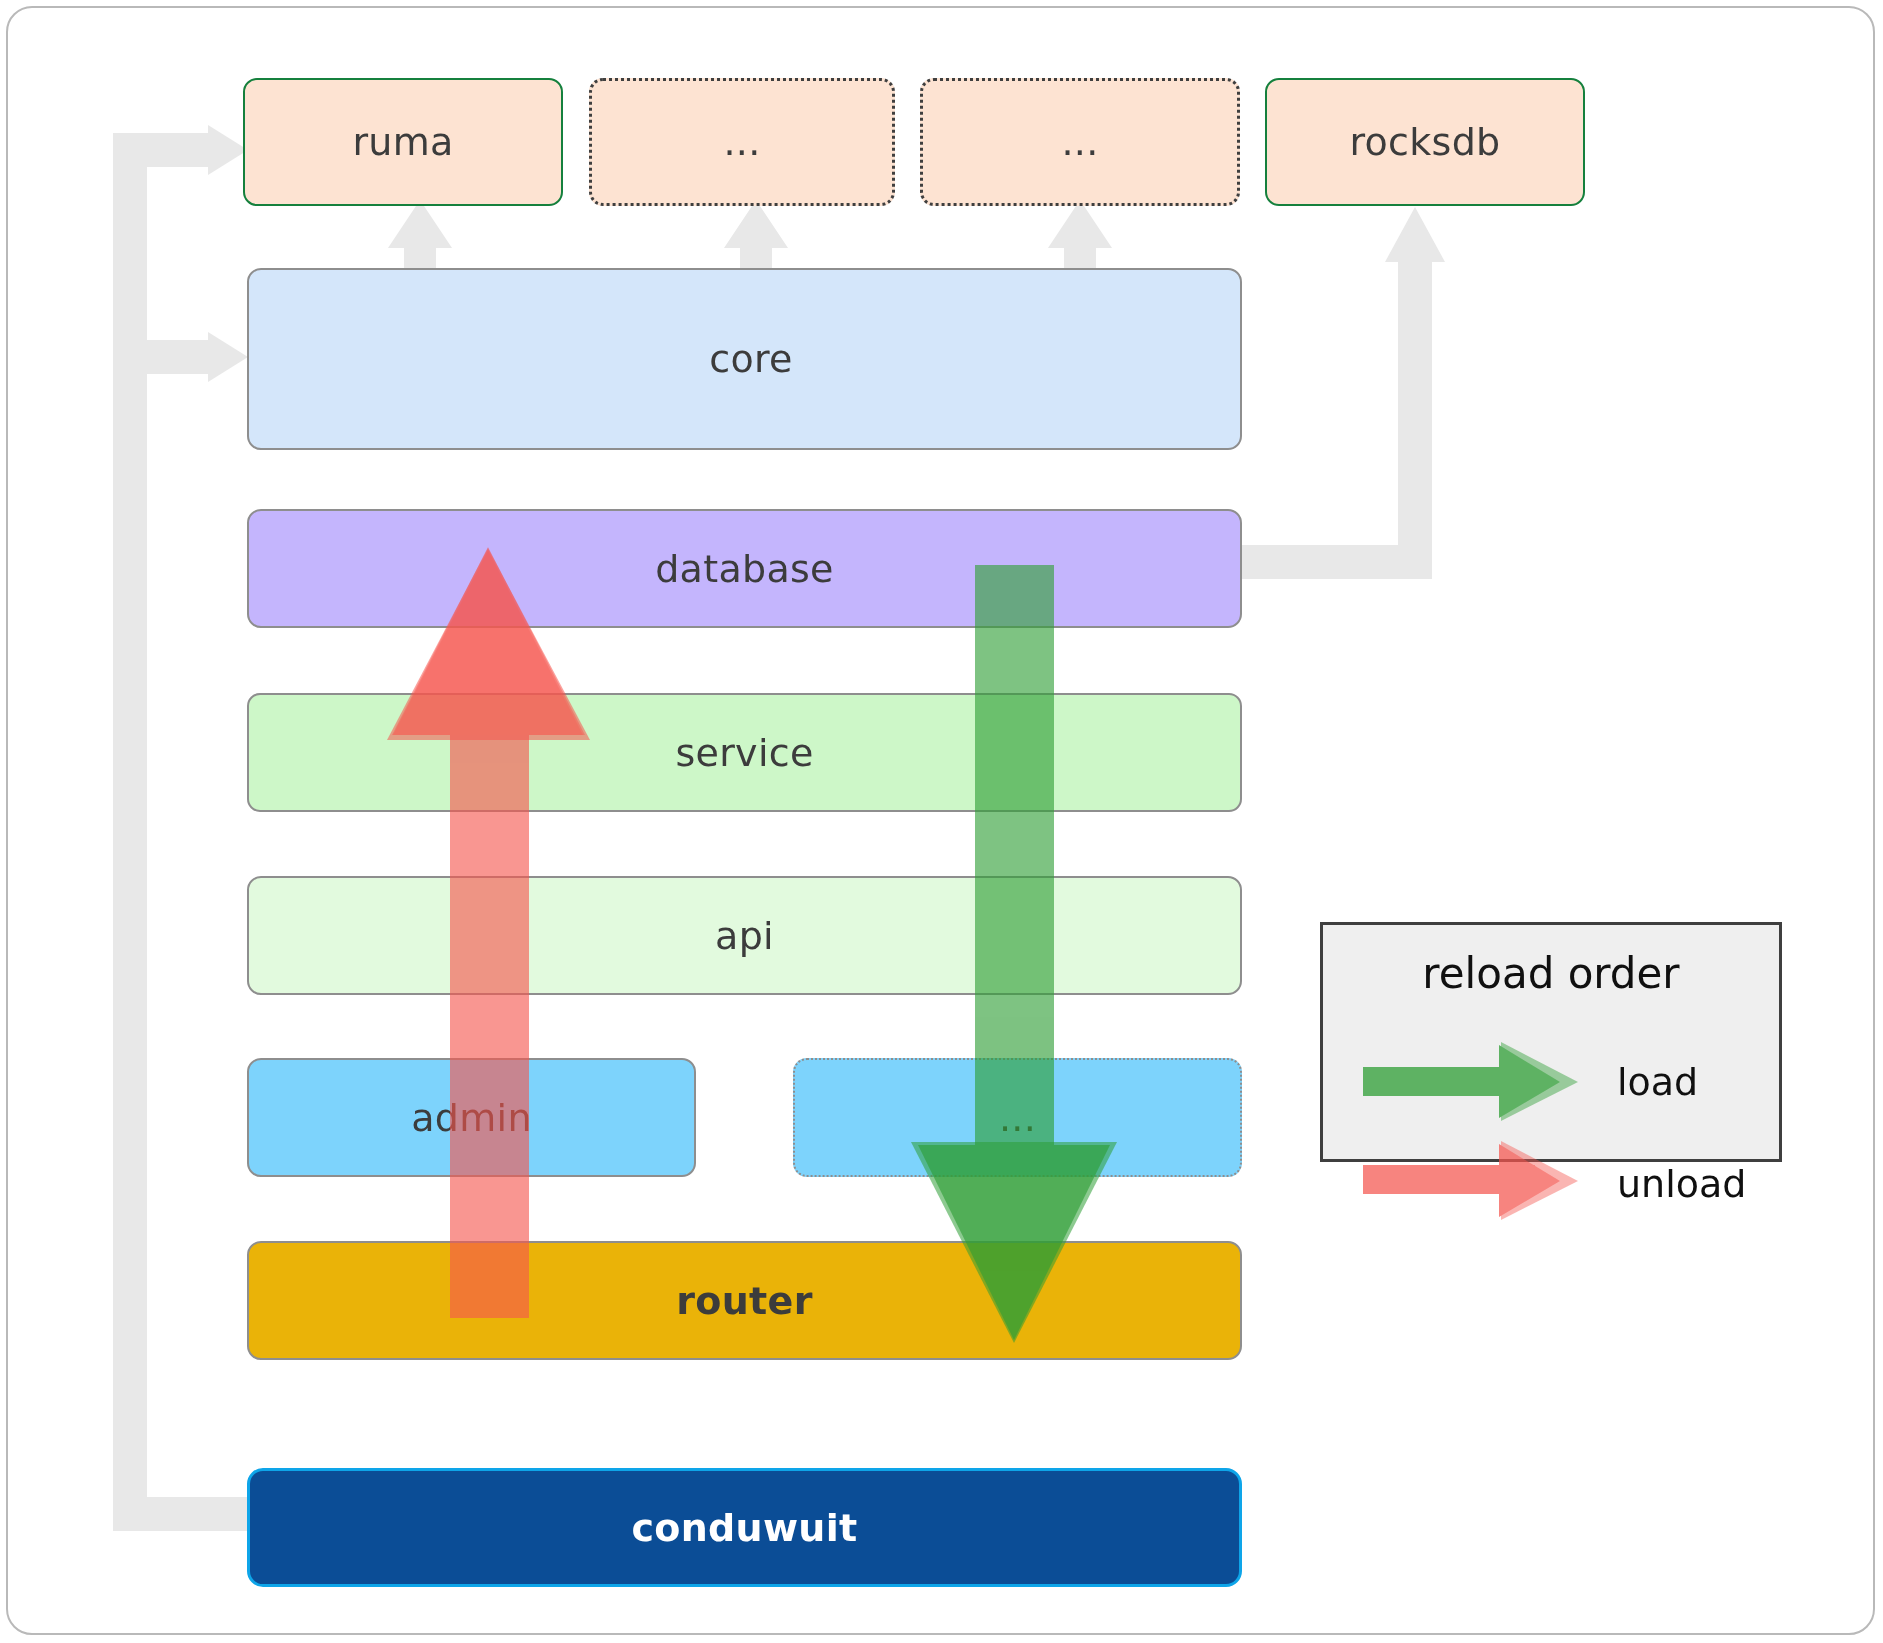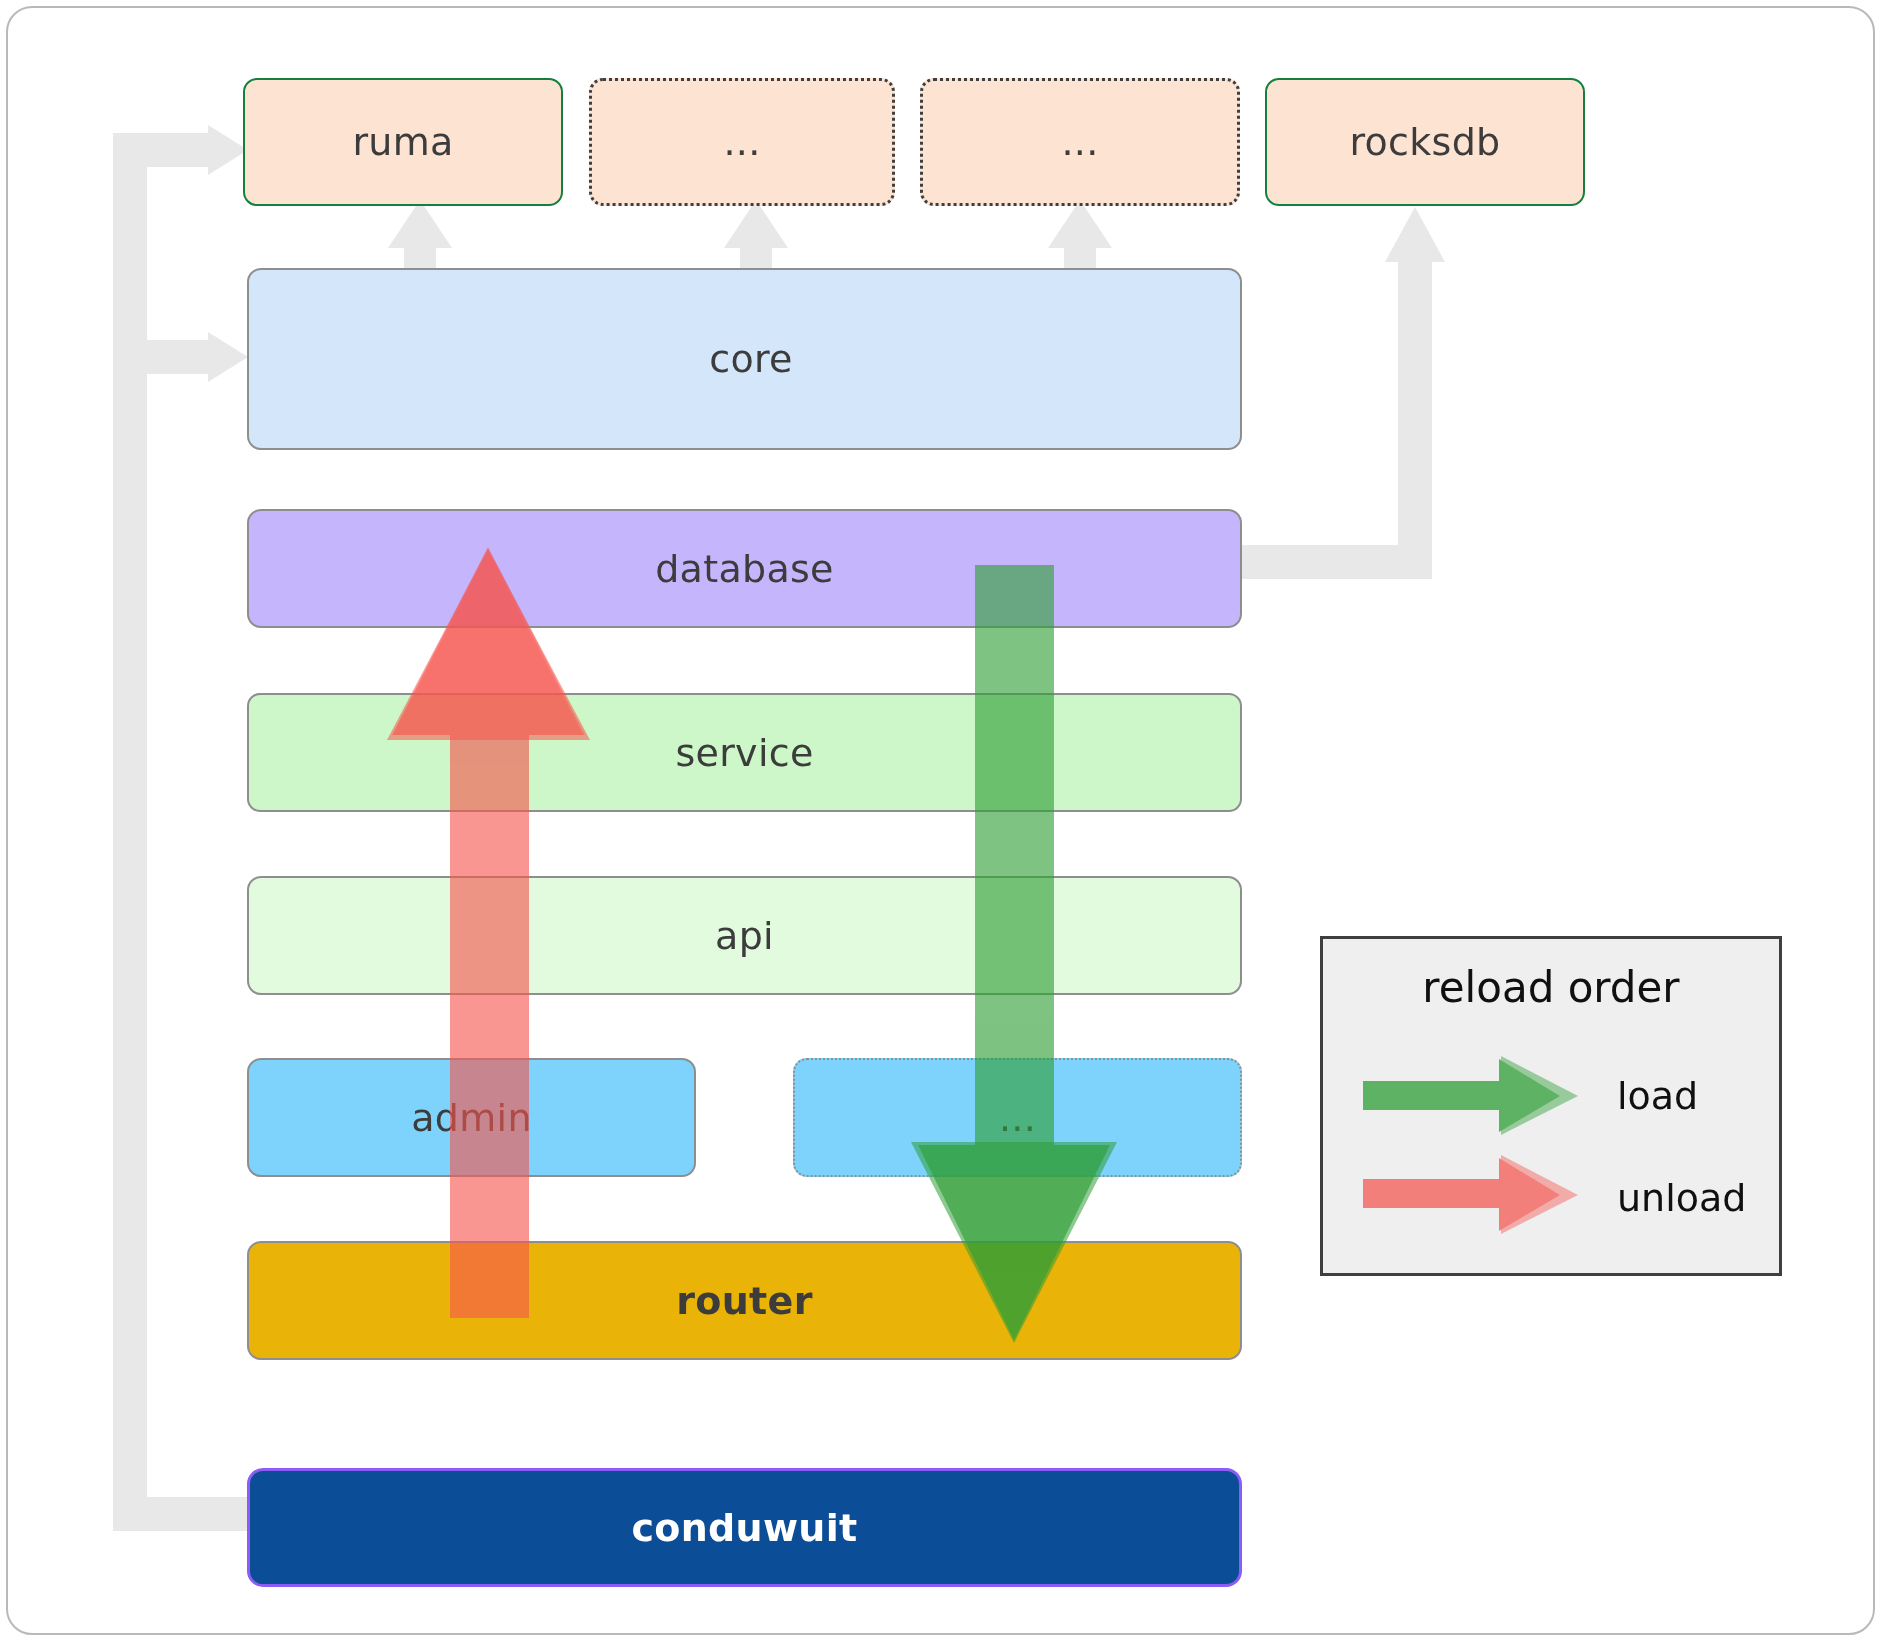--- a/index.html
+++ b/index.html
@@ -30,30 +30,30 @@
   .node.solid-gray{border:2px solid #8e8e8e;}
   .node.dotted-gray{border:2px dotted #8e8e8e;}
 
   .peach{background:#fde3d2;}
   .blue{background:#d4e6fa;}
   .green1{background:#c4b5fd;}
   .green2{background:#cdf7c8;}
   .green3{background:#e2fade;}
   .green4{background:#7dd3fc;}
   .white{background:#eab308;font-weight:bold;}
-  .navy{background:#0b4d96;border:3px solid #8b5cf6;color:#ffffff;font-weight:bold;}
+  .navy{background:#0b4d96;border:3px solid #0ea5e9;color:#ffffff;font-weight:bold;}
 
   
   svg.overlay{position:absolute;left:0;top:0;width:1883px;height:1643px;
     pointer-events:none;}
 
   
   .legend{
-    position:absolute;left:1320px;top:922px;width:462px;height:340px;
-    background:#efefef;border:3px solid #3f3f3f;box-sizing:border-box;margin-top:14px;
+    position:absolute;left:1320px;top:922px;width:462px;height:240px;
+    background:#efefef;border:3px solid #3f3f3f;box-sizing:border-box;
   }
   .legend-title{
     position:absolute;left:0;top:24px;width:100%;text-align:center;
     font-size:42px;color:#101010;
   }
   .legend-label{
     position:absolute;font-size:38px;color:#101010;
   }
   .lg-load{left:294px;top:135px;}
   .lg-unload{left:294px;top:237px;}

